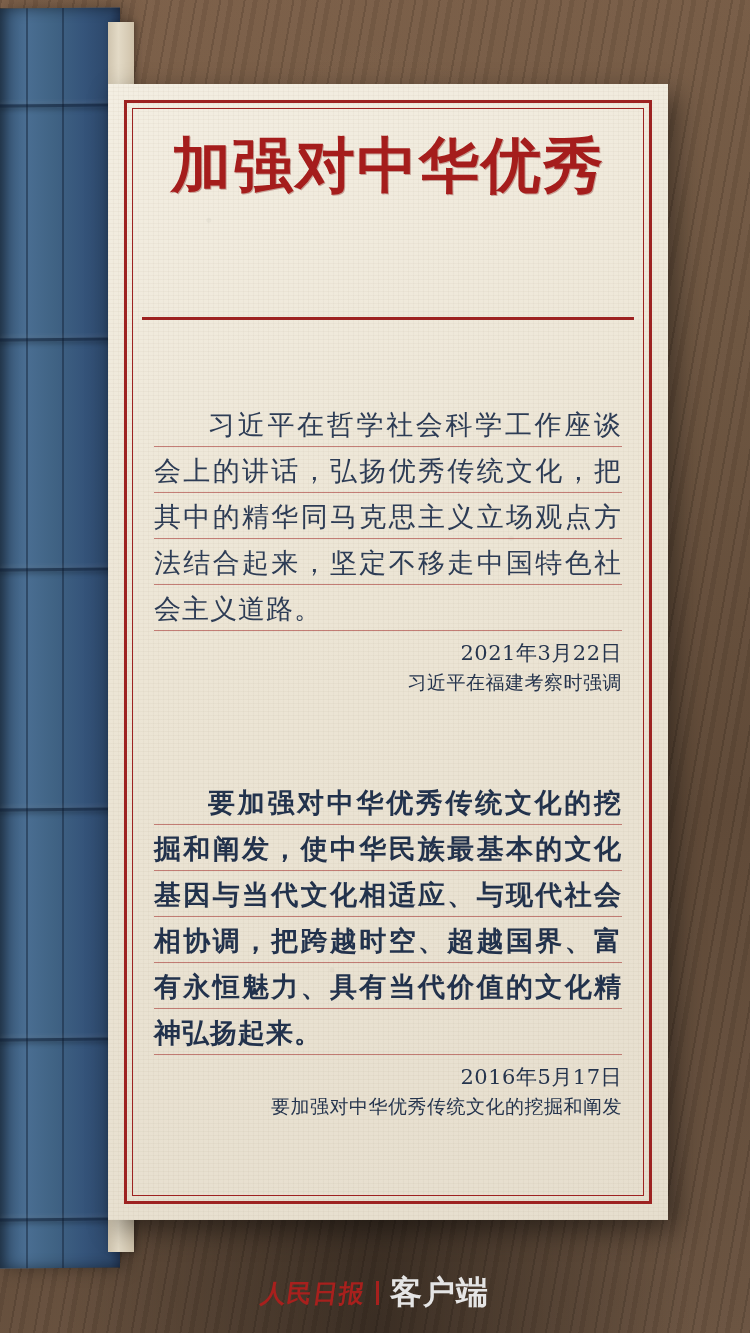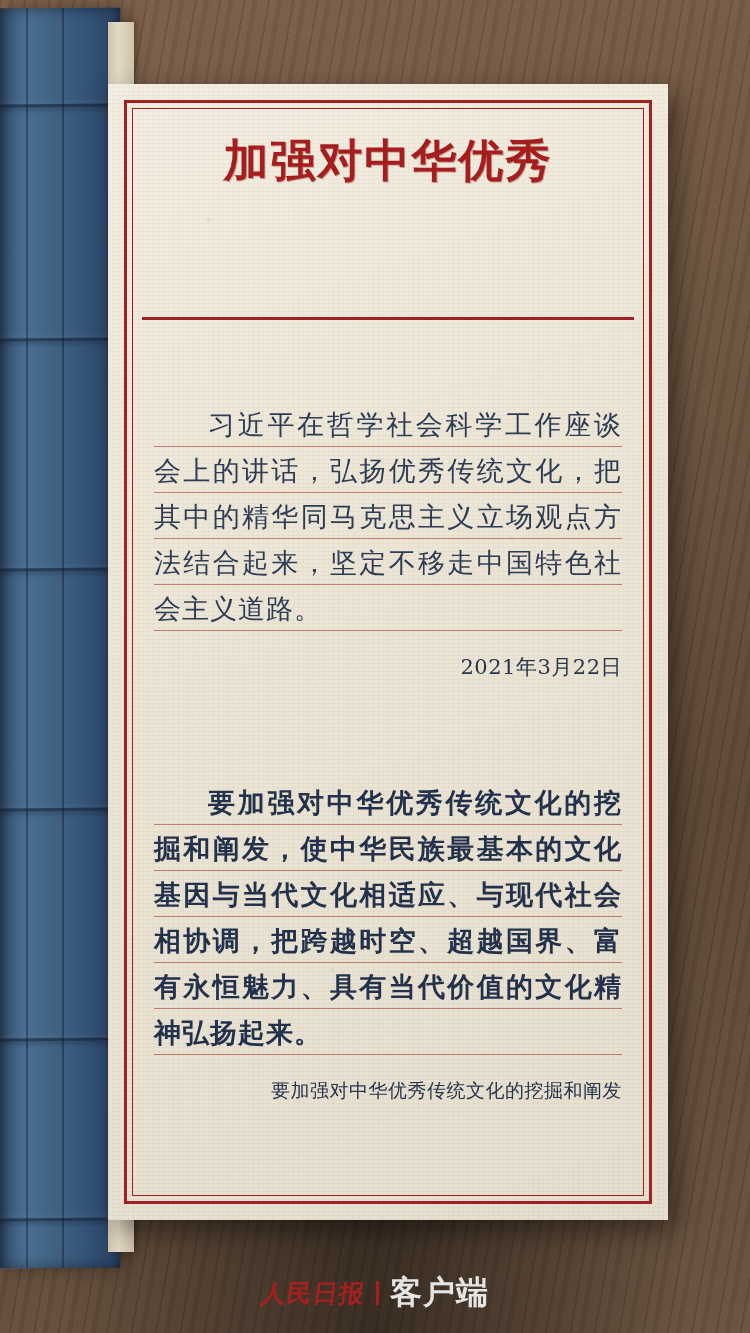--- a/index.html
+++ b/index.html
@@ -115,23 +115,23 @@
   
   .title-block {
     position: absolute;
     left: 34px;
     top: 48px;
     width: 492px;
     text-align: center;
   }
   .title-line {
     color: #a51d1c;
-    font-family: Liberation Sans, sans-serif;
-    font-weight: bold;
-    font-size: 45px;
+    font-family: Liberation Mono, monospace;
+    font-weight: bold;
+    font-size: 60px;
     letter-spacing: 2px;
     line-height: 1.28;
     text-shadow: 1px 1px 0 rgba(120,20,18,0.35);
   }
   .title-rule {
     position: absolute;
     left: 34px;
     top: 233px;
     width: 492px;
     height: 3px;
@@ -163,21 +163,21 @@
       rgba(160,40,38,0.55) 44px,
       rgba(160,40,38,0.55) 45px,
       transparent 45px,
       transparent 46px);
   }
   .quote.q2 p {
     color: #22324c;
     font-weight: bold;
   }
   .attrib {
-    margin-top: 20px;
+    margin-top: 6px;
     text-align: right;
     font-family: "DejaVu Serif", serif;
     color: #25344d;
   }
   .attrib .date {
     font-size: 21px;
     line-height: 30px;
     letter-spacing: 0.5px;
   }
   .attrib .src {
@@ -246,26 +246,28 @@
 
   <div class="title-block">
     <div class="title-line">加强对中华优秀</div>
   </div>
   <div class="title-rule"></div>
 
   <div class="quote q1">
     <p>习近平在哲学社会科学工作座谈会上的讲话，弘扬优秀传统文化，把其中的精华同马克思主义立场观点方法结合起来，坚定不移走中国特色社会主义道路。</p>
     <div class="attrib">
       <div class="date">2021年3月22日</div>
+      <div class="src">习近平在福建考察时强调</div>
     </div>
   </div>
 
   <div class="quote q2">
     <p>要加强对中华优秀传统文化的挖掘和阐发，使中华民族最基本的文化基因与当代文化相适应、与现代社会相协调，把跨越时空、超越国界、富有永恒魅力、具有当代价值的文化精神弘扬起来。</p>
     <div class="attrib">
+      <div class="date">2016年5月17日</div>
       <div class="src">要加强对中华优秀传统文化的挖掘和阐发</div>
     </div>
   </div>
 </div>
 
 <div class="footer">
   <span class="rm">人民日报</span>
   <span class="bar"></span>
   <span class="app">客户端</span>
 </div>

